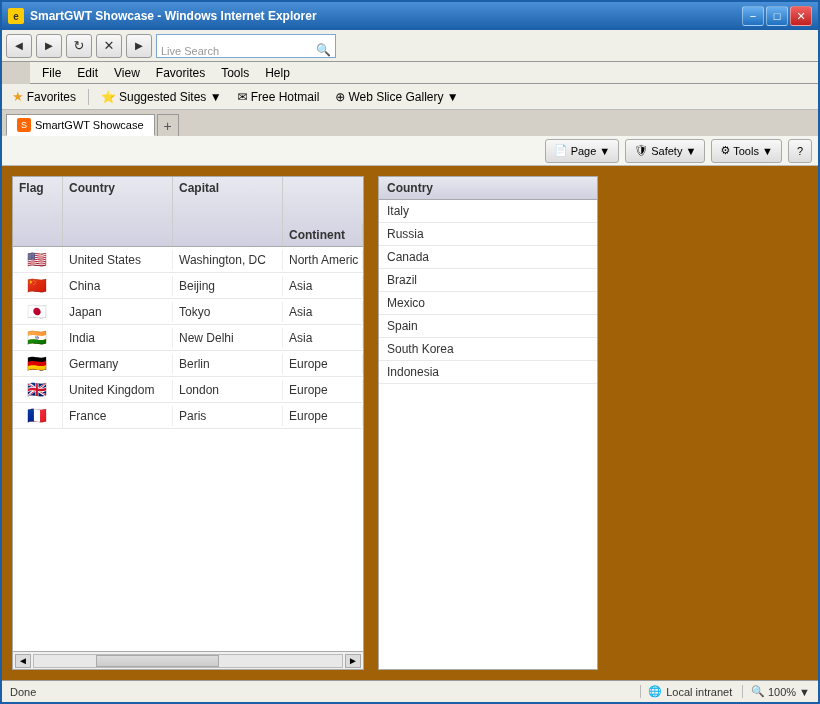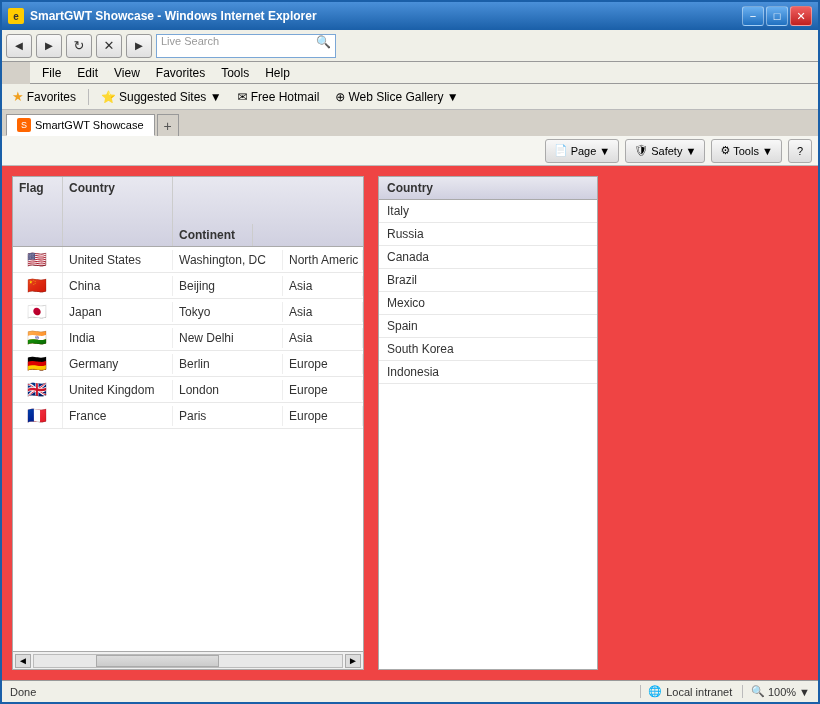--- a/index.html
+++ b/index.html
@@ -100,21 +100,21 @@
       margin-right: 4px;
       background: #ff8800;
       border-radius: 50%;
       display: inline-block;
     }
     .address-text { color: #333; font-size: 11px; }
     .search-box {
       width: 180px; height: 24px;
       border: 1px solid #7ba7d6;
       background: white;
-      display: flex; align-items: flex-start;
+      display: flex; align-items: flex-end;
       padding: 0 4px;
     }
     .search-input-fake {
       flex: 1;
       font-size: 11px;
       color: #999;
     }
 
     
     .favorites-bar {
@@ -186,21 +186,21 @@
       background: linear-gradient(to bottom, #f8f8f8, #ddd);
       border: 1px solid #aaa;
       border-radius: 3px;
       font-size: 11px;
       cursor: pointer;
       display: flex; align-items: center; gap: 3px;
     }
 
     
     .content-area {
-      background: #ef4444;
+      background: #a16207;
       flex: 1;
       padding: 10px;
       display: flex;
       gap: 14px;
       overflow: hidden;
     }
 
     
     .grid-container {
       border: 1px solid #aaa;
@@ -435,20 +435,21 @@
     </div>
   </div>
 
   <div class="main-content-wrapper">
     <div class="content-area">
 
       <div class="grid-container">
         <div class="grid-header">
           <div class="grid-col-header col-flag">Flag</div>
           <div class="grid-col-header col-country">Country</div>
+          <div class="grid-col-header col-capital">Capital</div>
           <div class="grid-col-header col-continent">Continent</div>
         </div>
         <div class="grid-body" id="left-grid-body">
         <div class="grid-row">
       <div class="grid-cell cell-flag">
                 <span class="flag-emoji">🇺🇸</span>
               </div>
       <div class="grid-cell cell-country">United States</div>
       <div class="grid-cell cell-capital">Washington, DC</div>
       <div class="grid-cell cell-continent">North Americ</div>

